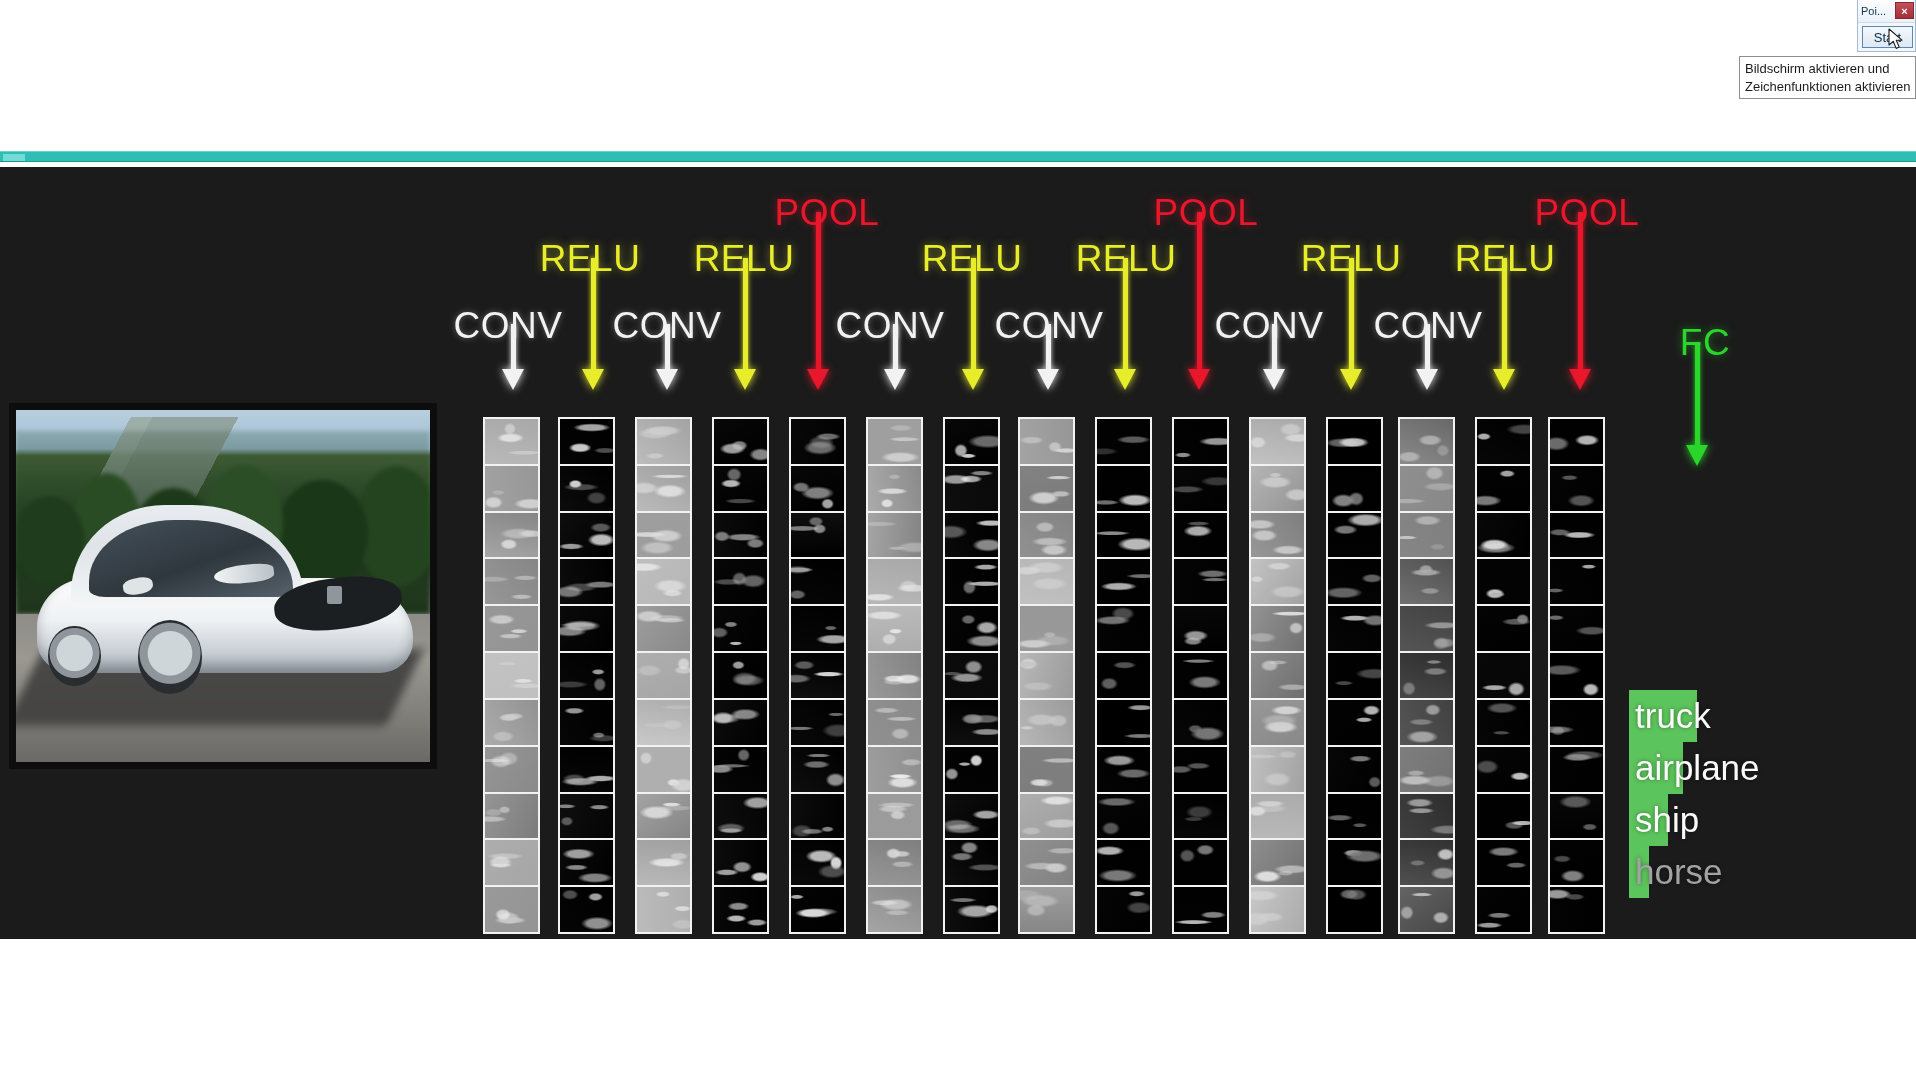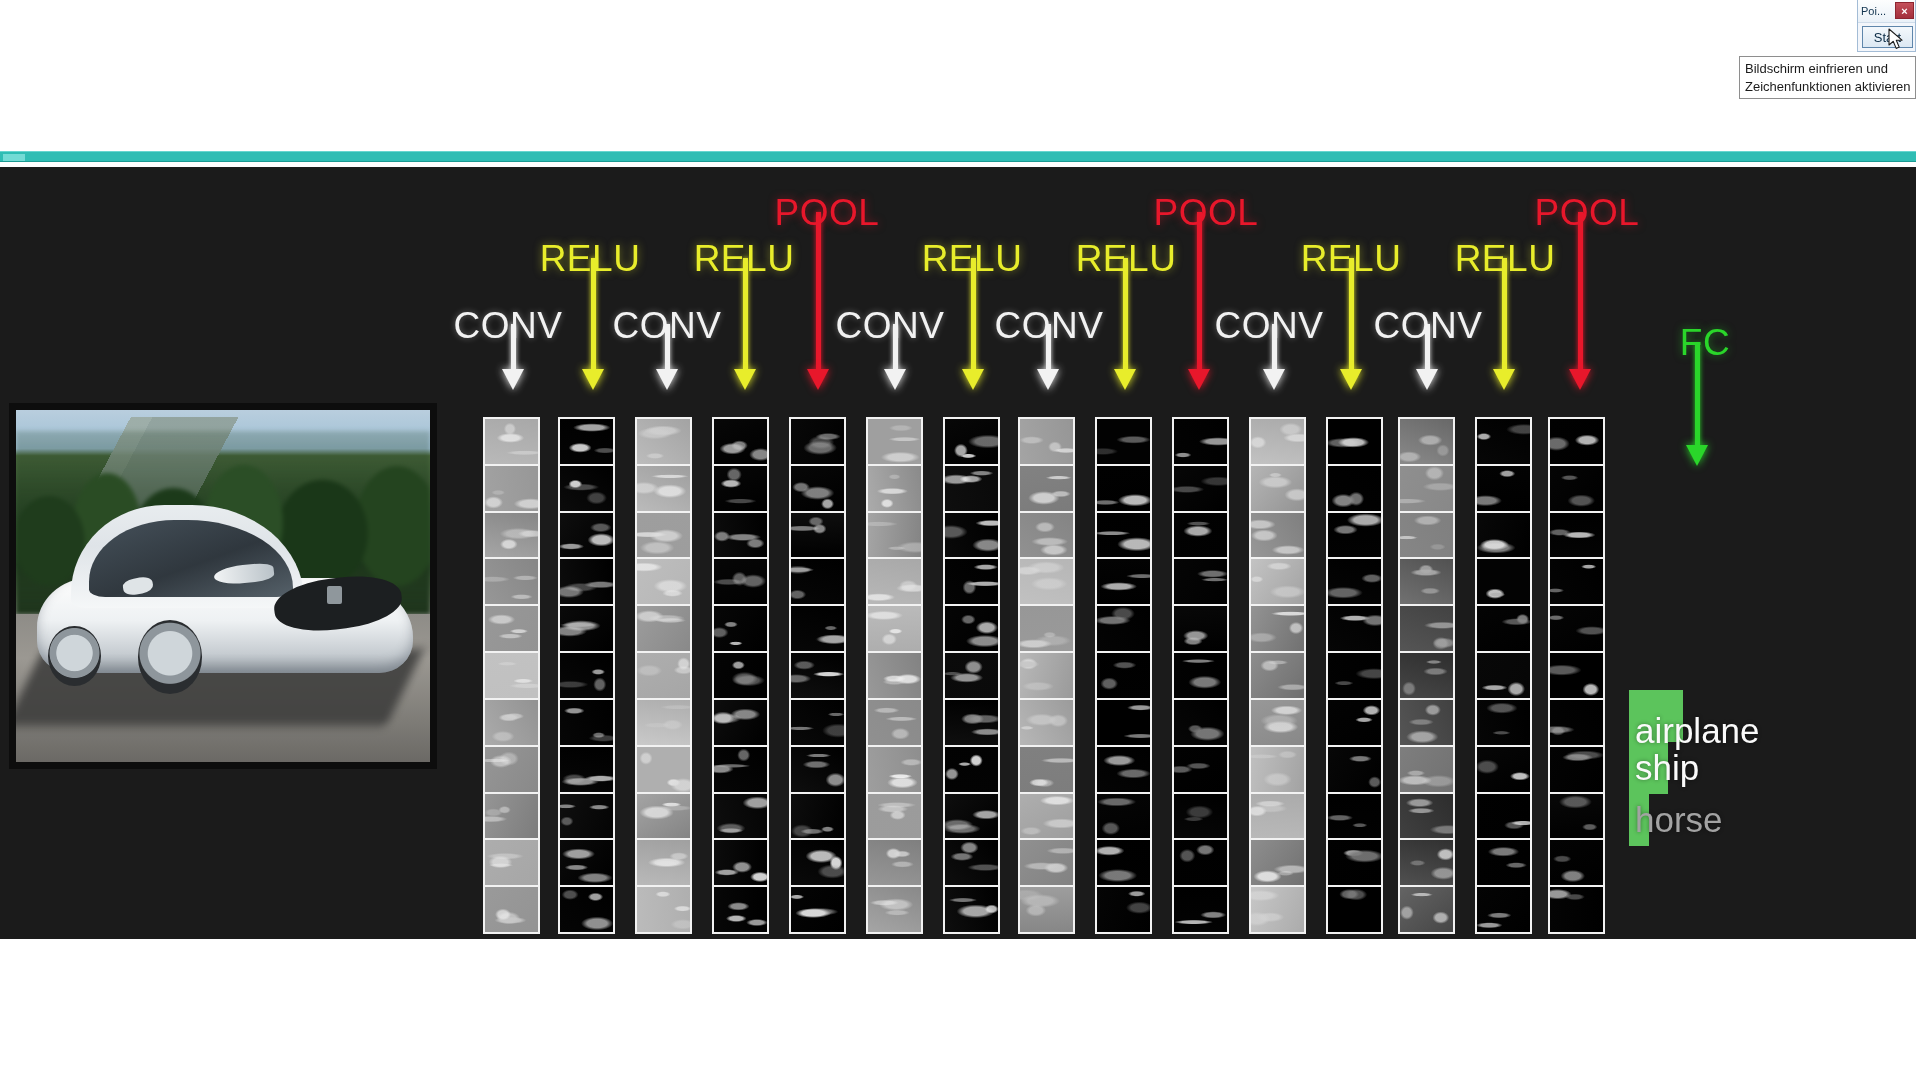--- a/index.html
+++ b/index.html
@@ -590,22 +590,26 @@
           <div class="fmcell" style="background-image: radial-gradient(19% 14% at 15% 69%, rgba(183, 183, 183, 0.48) 0px, rgba(183, 183, 183, 0.48) 45%, rgba(0, 0, 0, 0) 72%), radial-gradient(48% 12% at 12% 66%, rgba(175, 175, 175, 0.59) 0px, rgba(175, 175, 175, 0.59) 45%, rgba(0, 0, 0, 0) 72%), linear-gradient(65deg, rgb(3, 3, 3), rgb(0, 0, 0)); filter: blur(0.6px);"></div>
           <div class="fmcell" style="background-image: radial-gradient(51% 14% at 66% 18%, rgba(150, 150, 150, 0.5) 0px, rgba(150, 150, 150, 0.5) 45%, rgba(0, 0, 0, 0) 72%), radial-gradient(40% 12% at 52% 23%, rgba(238, 238, 238, 0.52) 0px, rgba(238, 238, 238, 0.52) 45%, rgba(0, 0, 0, 0) 72%), linear-gradient(114deg, rgb(3, 3, 3), rgb(0, 0, 0)); filter: blur(0.6px);"></div>
           <div class="fmcell" style="background-image: radial-gradient(43% 21% at 48% 18%, rgba(131, 131, 131, 0.66) 0px, rgba(131, 131, 131, 0.66) 45%, rgba(0, 0, 0, 0) 72%), radial-gradient(20% 11% at 75% 75%, rgba(174, 174, 174, 0.52) 0px, rgba(174, 174, 174, 0.52) 45%, rgba(0, 0, 0, 0) 72%), linear-gradient(171deg, rgb(8, 8, 8), rgb(0, 0, 0)); filter: blur(0.6px);"></div>
           <div class="fmcell" style="background-image: radial-gradient(32% 19% at 43% 80%, rgba(216, 216, 216, 0.59) 0px, rgba(216, 216, 216, 0.59) 45%, rgba(0, 0, 0, 0) 72%), radial-gradient(24% 11% at 23% 42%, rgba(164, 164, 164, 0.44) 0px, rgba(164, 164, 164, 0.44) 45%, rgba(0, 0, 0, 0) 72%), linear-gradient(154deg, rgb(3, 3, 3), rgb(0, 0, 0)); filter: blur(0.6px);"></div>
           <div class="fmcell" style="background-image: radial-gradient(26% 10% at 47% 22%, rgba(151, 151, 151, 0.47) 0px, rgba(151, 151, 151, 0.47) 45%, rgba(0, 0, 0, 0) 72%), radial-gradient(37% 16% at 14% 16%, rgba(230, 230, 230, 0.66) 0px, rgba(230, 230, 230, 0.66) 45%, rgba(0, 0, 0, 0) 72%), linear-gradient(88deg, rgb(4, 4, 4), rgb(0, 0, 0)); filter: blur(0.6px);"></div>
         </div>
       </div>
 
     <div class="classbars" id="classbars">
         <div class="classrow">
+          <div class="classbar" style="width: 24%; background: rgb(92, 196, 92);"></div>
+          <div class="classlabel" style="color: rgb(250, 250, 250);">truck</div>
+        </div>
+        <div class="classrow">
           <div class="classbar" style="width: 19%; background: rgb(92, 196, 92);"></div>
-          <div class="classlabel" style="color: rgb(250, 250, 250); margin-top: 15px;">airplane</div>
+          <div class="classlabel" style="color: rgb(250, 250, 250);">airplane</div>
         </div>
         <div class="classrow">
           <div class="classbar" style="width: 14%; background: rgb(92, 196, 92);"></div>
           <div class="classlabel" style="color: rgb(250, 250, 250);">ship</div>
         </div>
         <div class="classrow">
           <div class="classbar" style="width: 7%; background: rgb(92, 196, 92);"></div>
           <div class="classlabel" style="color: #a3a3a3;">horse</div>
         </div>
       </div>
@@ -617,17 +621,17 @@
       <span class="poi-close">×</span>
     </div>
     <div class="poi-start">Start</div>
   </div>
 
   <svg class="cursor-arrow" viewBox="0 0 17 22">
     <path d="M1 1 L1 17 L5.2 13.3 L8.2 20.4 L11.2 19.1 L8.3 12.2 L14 12.2 Z" fill="#ffffff" stroke="#1a1a1a" stroke-width="1.1" stroke-linejoin="round"></path>
   </svg>
 
   <div class="tooltip">
-    <div>Bildschirm einfrieren und</div>
+    <div>Bildschirm aktivieren und</div>
     <div>Zeichenfunktionen aktivieren</div>
   </div>
 
 </div>
 
 </body></html>

